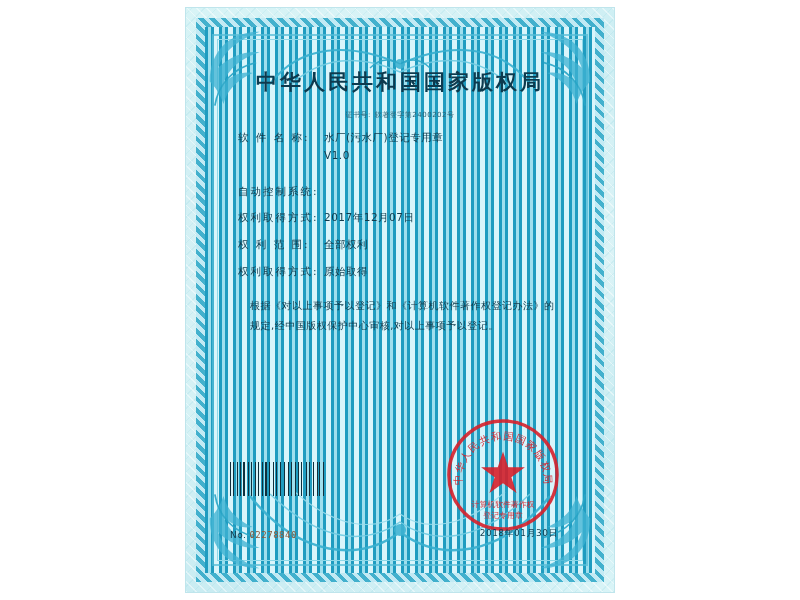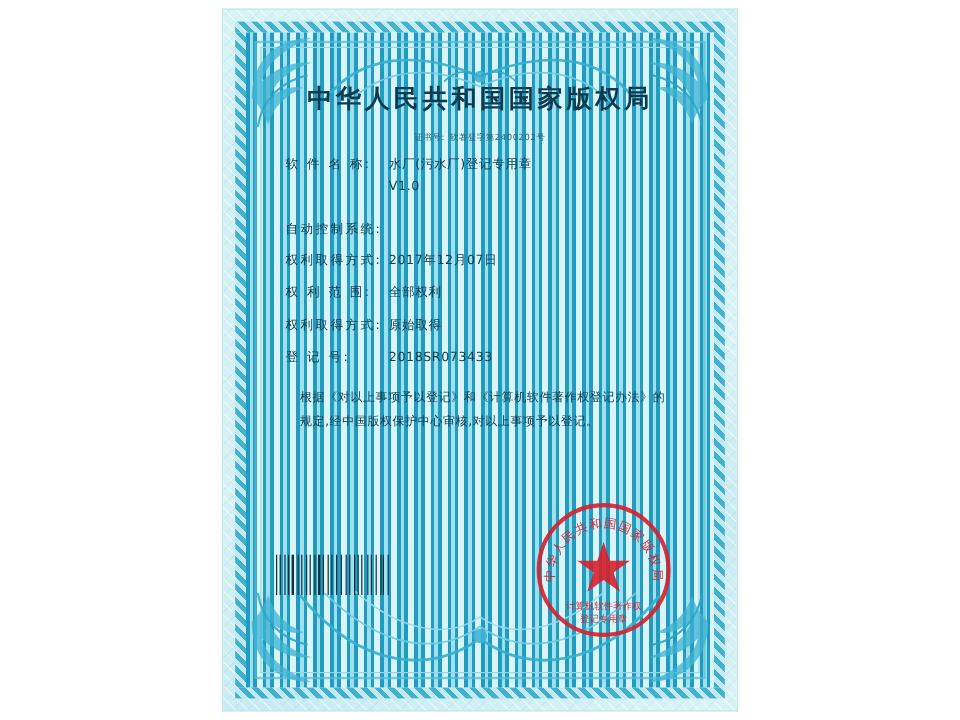--- a/index.html
+++ b/index.html
@@ -335,24 +335,20 @@
         <div class="field-row">
           <div class="field-label">权 利 范 围:</div>
           <div class="field-value">全部权利</div>
         </div>
 
         <div class="field-row">
           <div class="field-label">权利取得方式:</div>
           <div class="field-value">原始取得</div>
         </div>
 
-        <div class="field-row">
-          <div class="field-label">登 记 号:</div>
-          <div class="field-value">2018SR073433</div>
-        </div>
 
       </div>
 
       <div class="legal">
         <div>根据《对以上事项予以登记》和《计算机软件著作权登记办法》的</div>
         <div>规定,经中国版权保护中心审核,对以上事项予以登记。</div>
       </div>
 
     </div>
 
@@ -419,15 +415,21 @@
         <path id="arcpath" d="M18 66 A42 42 0 0 1 102 66"></path>
       </defs>
       <text font-size="10.5" fill="#d6202a" opacity="0.92" font-family="DejaVu Sans, sans-serif" letter-spacing="1.2">
         <textPath href="#arcpath" startOffset="50%" text-anchor="middle">中华人民共和国国家版权局</textPath>
       </text>
       <polygon points="60,36 65.3,52.2 82.3,52.2 68.5,62.2 73.8,78.4 60,68.4 46.2,78.4 51.5,62.2 37.7,52.2 54.7,52.2" fill="#d6202a" opacity="0.9"></polygon>
       <text x="60" y="93" text-anchor="middle" font-size="8" fill="#d6202a" opacity="0.92" font-family="DejaVu Sans, sans-serif">计算机软件著作权</text>
       <text x="60" y="104" text-anchor="middle" font-size="8" fill="#d6202a" opacity="0.92" font-family="DejaVu Sans, sans-serif">登记专用章</text>
     </svg>
 
+    <div class="footer">
+      <div class="no">
+        <span class="prefix">No.</span><span>02278840</span>
+      </div>
+      <div class="date">2018年01月30日</div>
+    </div>
 
   </div>
 </div>
 
 </body></html>

